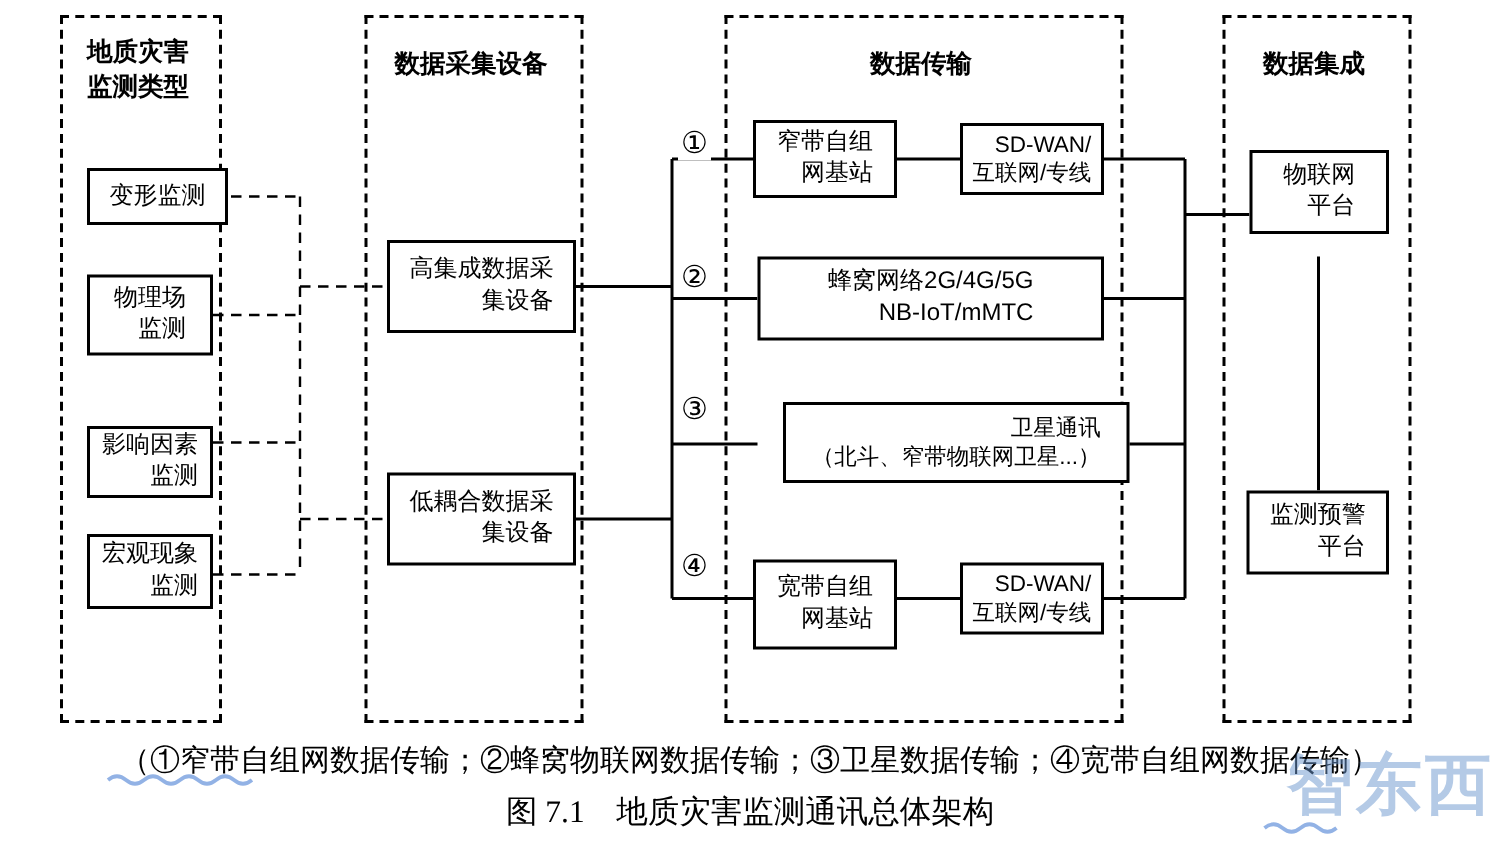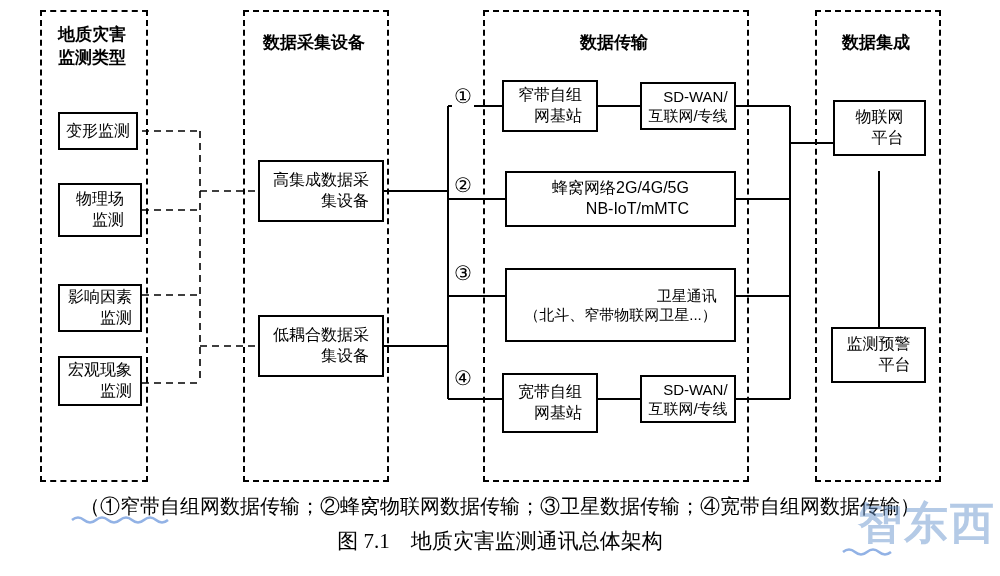--- a/index.html
+++ b/index.html
@@ -67,21 +67,21 @@
   <div class="dashed-col" style="left:243px;top:10px;width:142px;height:468px"></div>
   <div class="dashed-col" style="left:483px;top:10px;width:262px;height:468px"></div>
   <div class="dashed-col" style="left:815px;top:10px;width:122px;height:468px"></div>
 
   <div class="col-title" style="left:40px;top:24px;width:104px">地质灾害
 监测类型</div>
   <div class="col-title" style="left:243px;top:32px;width:142px">数据采集设备</div>
   <div class="col-title" style="left:483px;top:32px;width:262px">数据传输</div>
   <div class="col-title" style="left:815px;top:32px;width:122px">数据集成</div>
 
-  <div class="box" style="left:58px;top:112px;width:80px;height:38px">变形监测</div>
+  <div class="box" style="left:58px;top:112px;width:94px;height:38px">变形监测</div>
   <div class="box" style="left:58px;top:183px;width:84px;height:54px">物理场
 监测</div>
   <div class="box" style="left:58px;top:284px;width:84px;height:48px">影响因素
 监测</div>
   <div class="box" style="left:58px;top:356px;width:84px;height:50px">宏观现象
 监测</div>
 
   <div class="box" style="left:258px;top:160px;width:126px;height:62px">高集成数据采
 集设备</div>
   <div class="box" style="left:258px;top:315px;width:126px;height:62px">低耦合数据采
@@ -91,21 +91,21 @@
   <div class="box" style="left:502px;top:80px;width:96px;height:52px">窄带自组
 网基站</div>
   <div class="box small" style="left:640px;top:82px;width:96px;height:48px">SD-WAN/
 互联网/专线</div>
 
   <div class="num" style="left:452px;top:174px">②</div>
   <div class="box" style="left:505px;top:171px;width:231px;height:56px">蜂窝网络2G/4G/5G
 NB-IoT/mMTC</div>
 
   <div class="num" style="left:452px;top:262px">③</div>
-  <div class="box small" style="left:505px;top:268px;width:231px;height:74px">卫星通讯
+  <div class="box small" style="left:522px;top:268px;width:231px;height:54px">卫星通讯
 （北斗、窄带物联网卫星...）</div>
 
   <div class="num" style="left:452px;top:367px">④</div>
   <div class="box" style="left:502px;top:373px;width:96px;height:60px">宽带自组
 网基站</div>
   <div class="box small" style="left:640px;top:375px;width:96px;height:48px">SD-WAN/
 互联网/专线</div>
 
   <div class="box" style="left:833px;top:100px;width:93px;height:56px">物联网
 平台</div>

